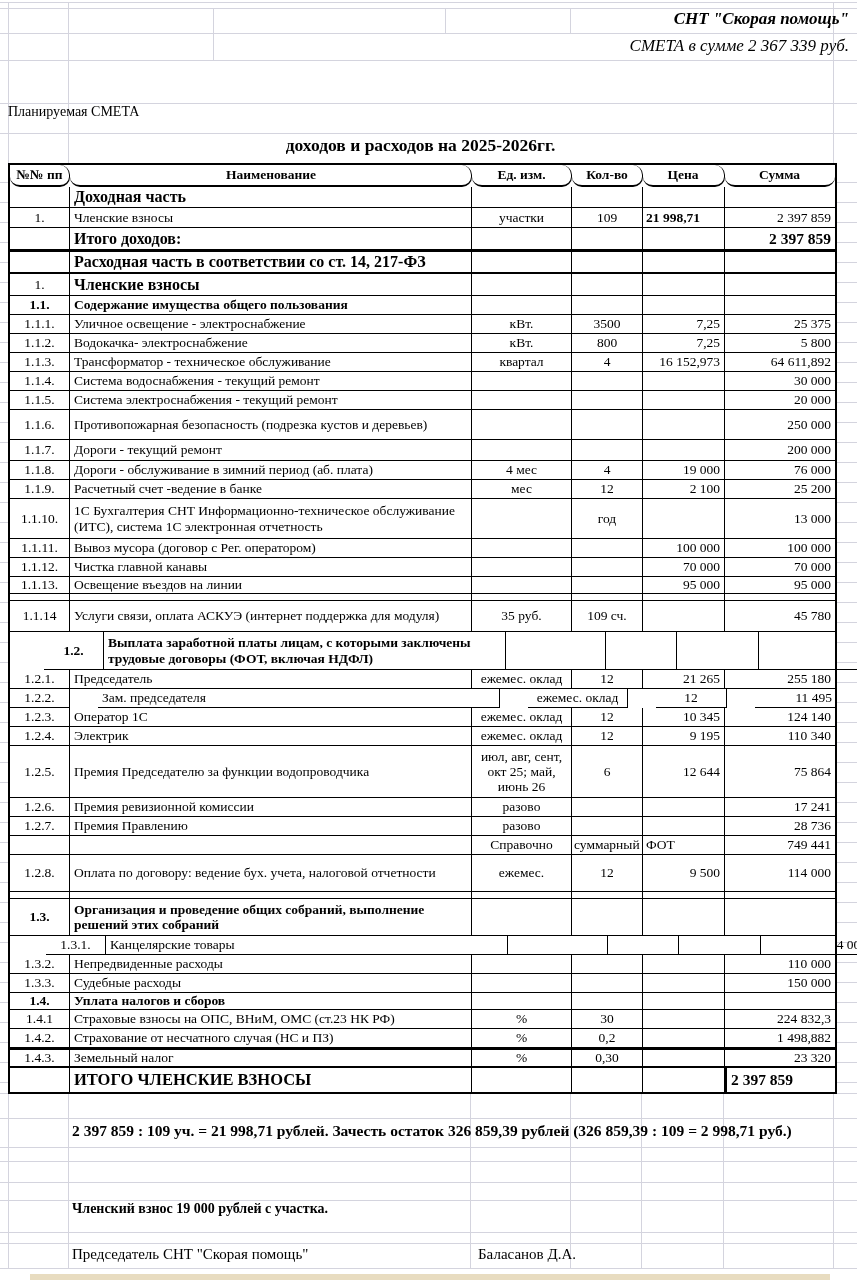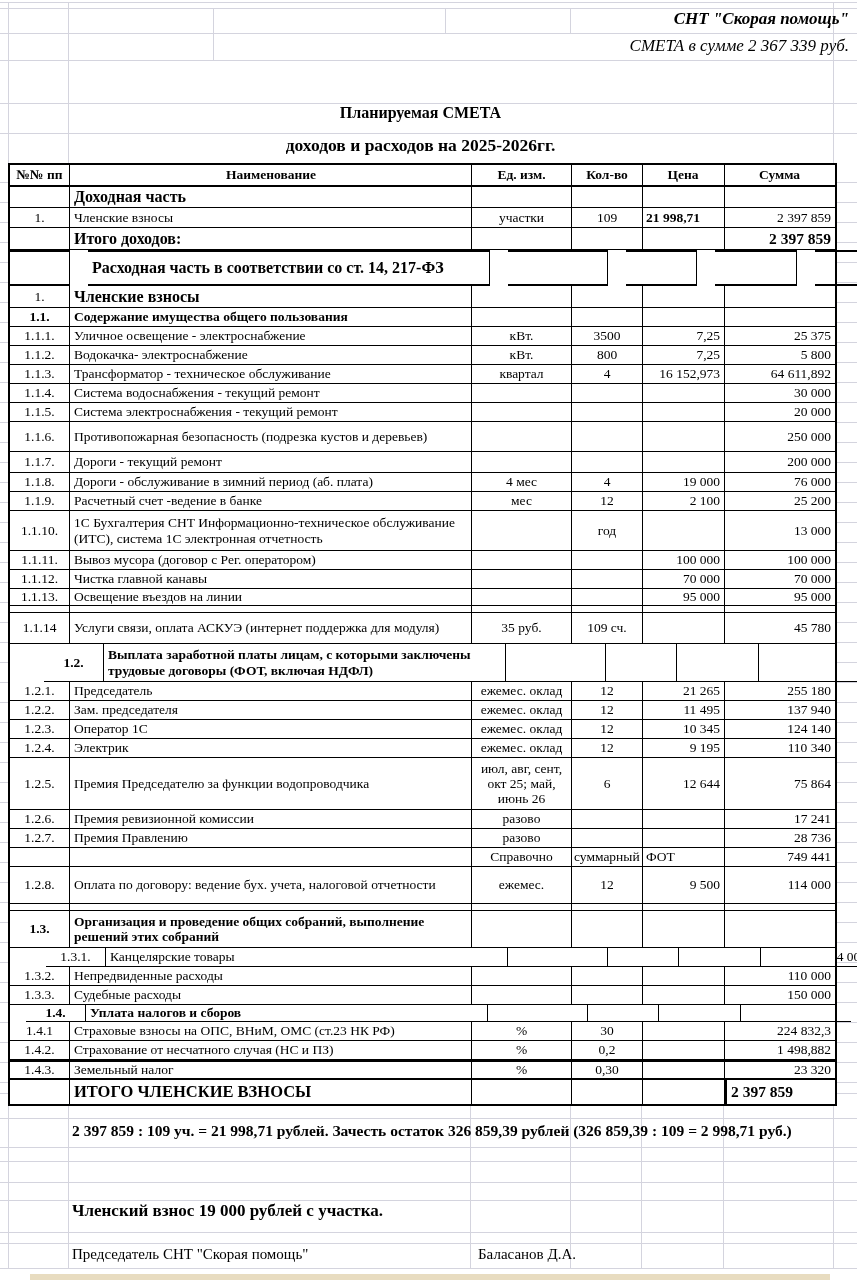--- a/index.html
+++ b/index.html
@@ -6,46 +6,46 @@
   .page{position:relative;width:857px;height:1280px;background:#ffffff;overflow:hidden;
         font-family:"Liberation Serif","DejaVu Serif",serif;color:#000;}
   
   .gl{position:absolute;background:#d4d4de;}
   .gl.h{height:1px;}
   .gl.v{width:1px;}
   .gutter{position:absolute;background:repeating-linear-gradient(to bottom,transparent 0 19px,#d4d4de 19px 20px);}
   
   .org-line{position:absolute;top:9px;right:8px;font-size:17px;font-weight:bold;font-style:italic;white-space:nowrap;}
   .sum-line{position:absolute;top:36px;right:8px;font-size:17px;font-style:italic;white-space:nowrap;}
-  .title1{position:absolute;top:104px;left:8px;width:825px;text-align:center;font-size:16px;font-weight:bold;}
+  .title1{position:absolute;top:104px;left:8px;width:825px;text-align:left;font-size:14px;font-weight:normal;}
   .title2{position:absolute;top:135px;left:8px;width:825px;text-align:center;font-size:17.5px;font-weight:bold;}
   
   .maintable{position:absolute;left:8px;top:163px;width:825px;border:2.5px solid #000;background:#fff;box-sizing:content-box;}
   .trow{display:grid;grid-template-columns:60px 402px 100px 71px 82px 110px;width:825px;}
   .tcell{border-right:1px solid #000;border-bottom:1px solid #000;box-sizing:border-box;
          display:flex;align-items:center;font-size:13.5px;line-height:1.12;padding:0 3px;overflow:hidden;}
   .tcell:last-child{border-right:none;}
   .trow:last-child .tcell{border-bottom:none;}
   .c-num{justify-content:center;text-align:center;padding:0 1px;}
   .c-name{justify-content:flex-start;text-align:left;padding-left:4px;}
   .c-unit,.c-qty{justify-content:center;text-align:center;}
   .c-price,.c-sum{justify-content:flex-end;text-align:right;padding-right:4px;}
-  .r-header .tcell{font-weight:bold;justify-content:center;text-align:center;border-bottom-width:2.5px;}
+  .r-header .tcell{font-weight:bold;justify-content:center;text-align:center;border-bottom-width:2.5px;border-radius:10px;}
   .r-big .c-name{font-weight:bold;font-size:16px;}
   .r-big .c-sum{font-weight:bold;font-size:15.5px;}
   .r-section .c-num,.r-section .c-name{font-weight:bold;}
   .r-thick .tcell{border-top:2.5px solid #000;border-bottom:2.5px solid #000;}
   .r-grand .c-name{font-weight:bold;font-size:16.5px;}
   .r-grand .c-sum{font-weight:bold;font-size:15.5px;justify-content:flex-start;text-align:left;border-left:2.5px solid #000;padding-left:4px;}
   .r-ref .c-qty{justify-content:flex-start;text-align:left;white-space:nowrap;overflow:visible;padding-left:2px;}
   .r-ref .c-price{justify-content:flex-start;text-align:center;}
   .r-pbold .c-price{font-weight:bold;justify-content:flex-start;text-align:right;}
   
   .note-line{position:absolute;top:1122px;left:72px;width:775px;font-size:15.5px;font-weight:bold;white-space:nowrap;}
-  .fee-line{position:absolute;top:1201px;left:72px;font-size:17px;font-weight:bold;}
+  .fee-line{position:absolute;top:1201px;left:72px;font-size:14px;font-weight:bold;}
   .sign-left{position:absolute;top:1246px;left:72px;font-size:15px;}
   .sign-right{position:absolute;top:1246px;left:478px;font-size:15px;}
   .photo-strip{position:absolute;left:30px;top:1274px;width:800px;height:6px;background:#e8dcc0;}
 </style>
 </head>
 <body>
 
 <div class="page">
 
   <div>
@@ -114,21 +114,21 @@
           <div class="tcell c-sum">2 397 859</div>
         </div>
         <div class="trow r-big" style="height: 22px;">
           <div class="tcell c-num"></div>
           <div class="tcell c-name">Итого доходов:</div>
           <div class="tcell c-unit"></div>
           <div class="tcell c-qty"></div>
           <div class="tcell c-price"></div>
           <div class="tcell c-sum">2 397 859</div>
         </div>
-        <div class="trow r-big r-thick" style="height: 36px; gap: 18px;">
+        <div class="trow r-big r-thick" style="height: 24px;">
           <div class="tcell c-num"></div>
           <div class="tcell c-name">Расходная часть в соответствии со ст. 14, 217-ФЗ</div>
           <div class="tcell c-unit"></div>
           <div class="tcell c-qty"></div>
           <div class="tcell c-price"></div>
           <div class="tcell c-sum"></div>
         </div>
         <div class="trow r-big" style="height: 22px;">
           <div class="tcell c-num">1.</div>
           <div class="tcell c-name">Членские взносы</div>
@@ -274,21 +274,21 @@
           <div class="tcell c-sum"></div>
         </div>
         <div class="trow" style="height: 19px;">
           <div class="tcell c-num">1.2.1.</div>
           <div class="tcell c-name">Председатель</div>
           <div class="tcell c-unit">ежемес. оклад</div>
           <div class="tcell c-qty">12</div>
           <div class="tcell c-price">21 265</div>
           <div class="tcell c-sum">255 180</div>
         </div>
-        <div class="trow" style="height: 19px;">
+        <div class="trow" style="height: 19px; gap: 28px;">
           <div class="tcell c-num">1.2.2.</div>
           <div class="tcell c-name">Зам. председателя</div>
           <div class="tcell c-unit">ежемес. оклад</div>
           <div class="tcell c-qty">12</div>
           <div class="tcell c-price">11 495</div>
           <div class="tcell c-sum">137 940</div>
         </div>
         <div class="trow" style="height: 19px;">
           <div class="tcell c-num">1.2.3.</div>
           <div class="tcell c-name">Оператор 1С</div>
@@ -378,21 +378,21 @@
           <div class="tcell c-sum">110 000</div>
         </div>
         <div class="trow" style="height: 19px;">
           <div class="tcell c-num">1.3.3.</div>
           <div class="tcell c-name">Судебные расходы</div>
           <div class="tcell c-unit"></div>
           <div class="tcell c-qty"></div>
           <div class="tcell c-price"></div>
           <div class="tcell c-sum">150 000</div>
         </div>
-        <div class="trow r-section" style="height: 17px; padding-left: 16px;">
+        <div class="trow r-section" style="height: 17px;">
           <div class="tcell c-num">1.4.</div>
           <div class="tcell c-name">Уплата налогов и сборов</div>
           <div class="tcell c-unit"></div>
           <div class="tcell c-qty"></div>
           <div class="tcell c-price"></div>
           <div class="tcell c-sum"></div>
         </div>
         <div class="trow" style="height: 19px;">
           <div class="tcell c-num">1.4.1</div>
           <div class="tcell c-name">Страховые взносы на ОПС, ВНиМ, ОМС (ст.23 НК РФ)</div>

